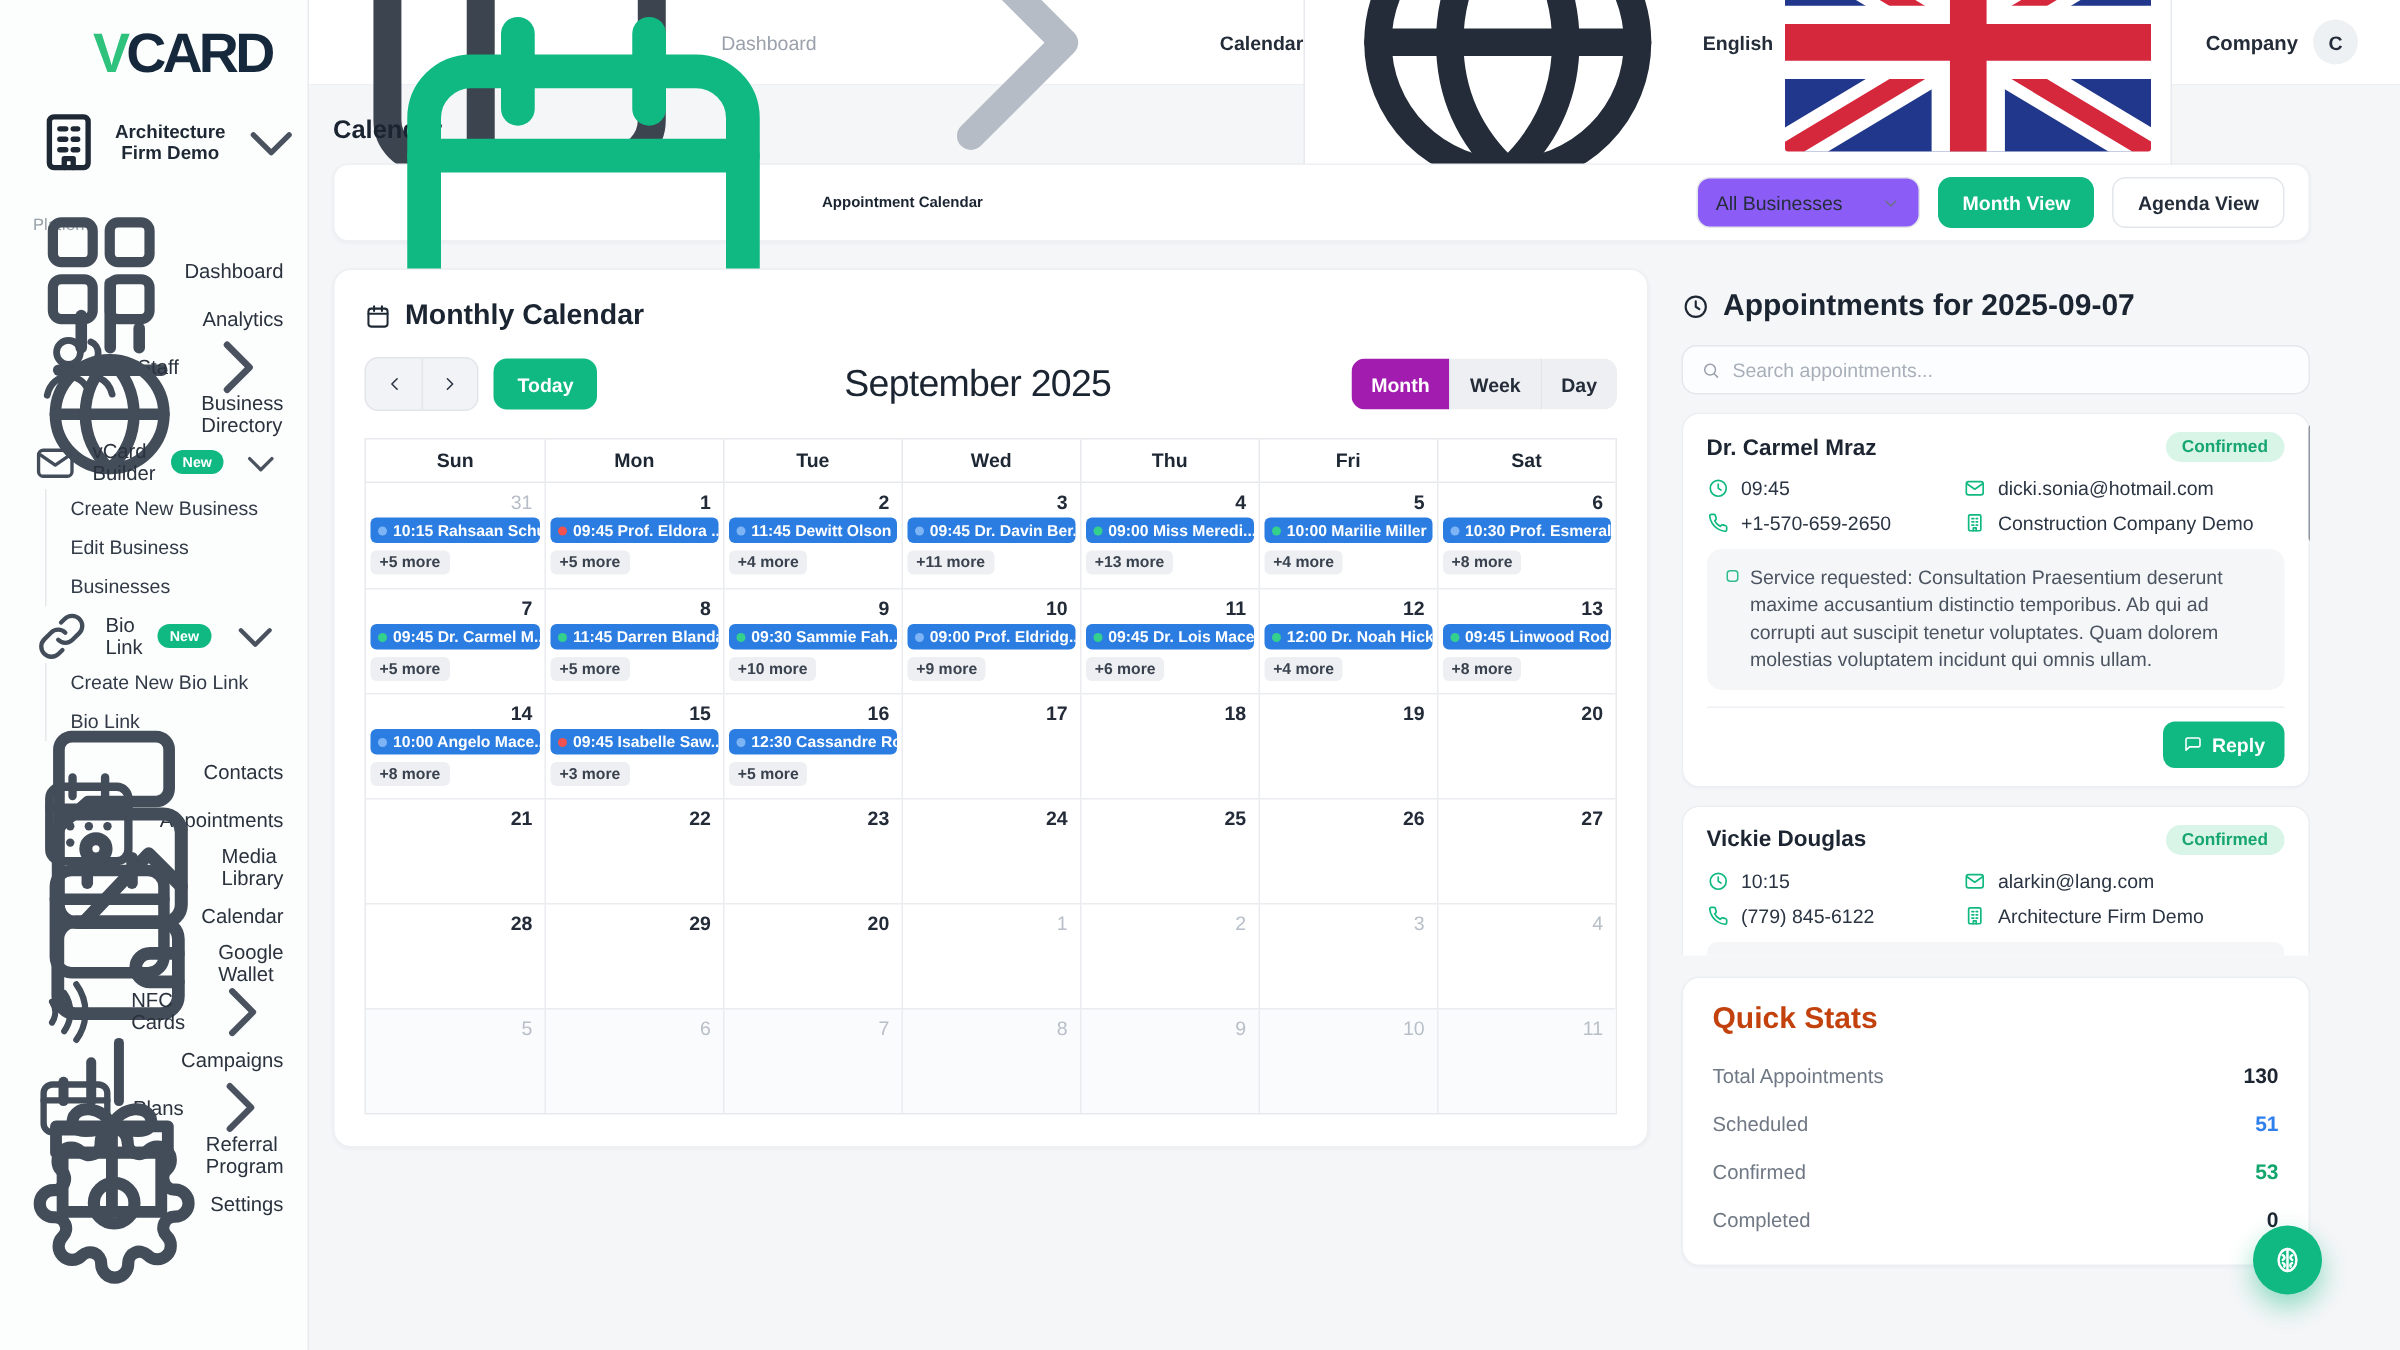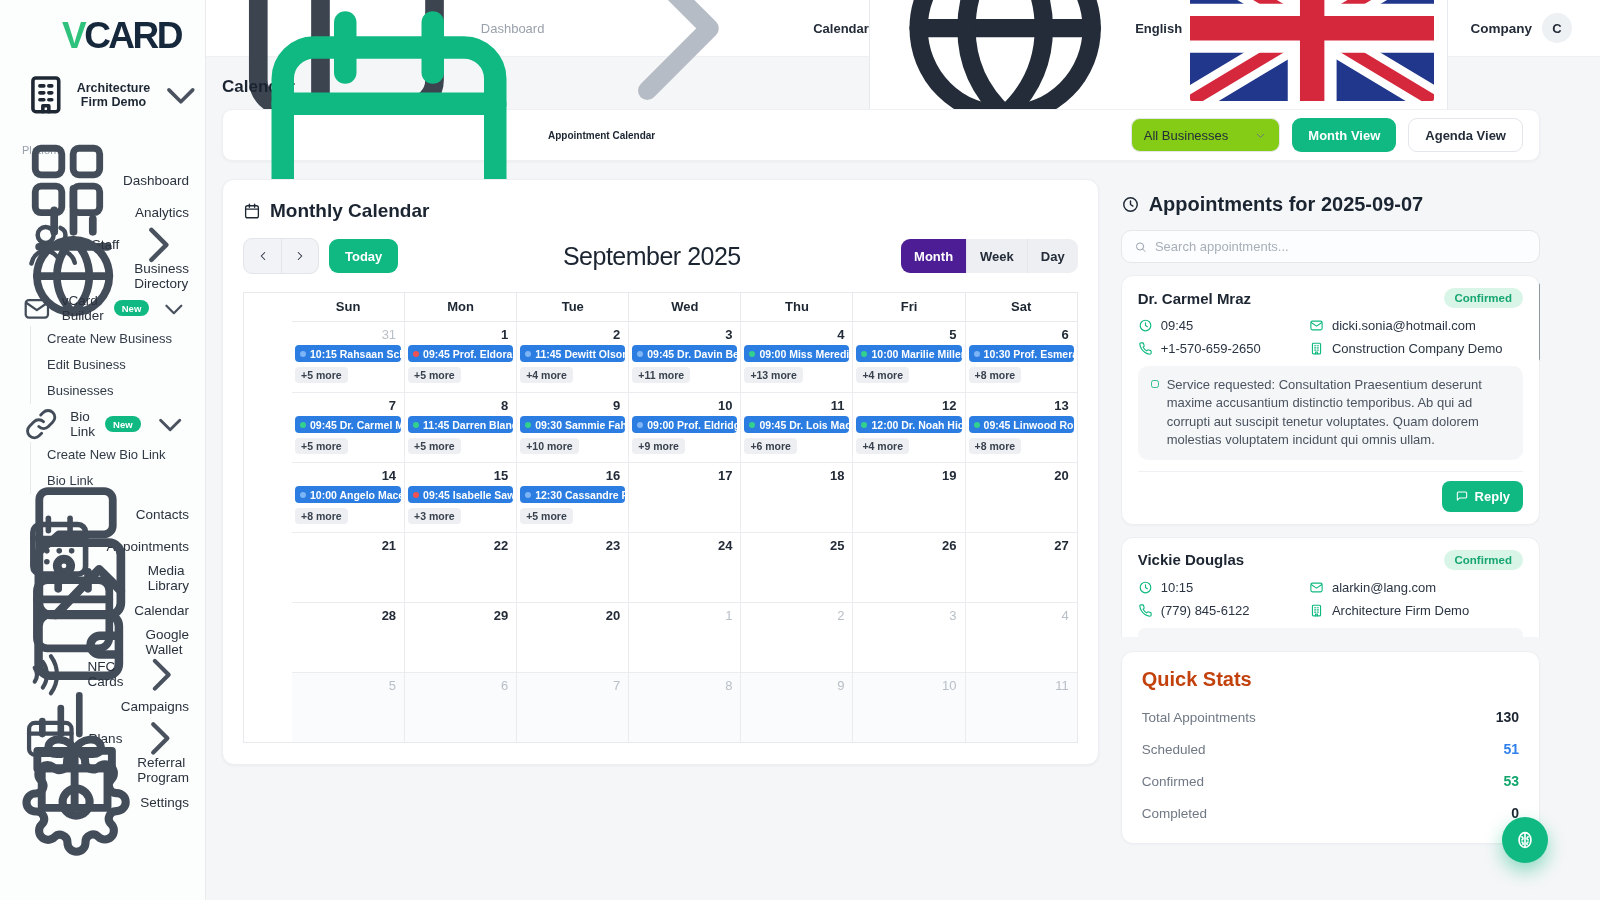--- a/index.html
+++ b/index.html
@@ -40,21 +40,21 @@
   .avatar { width:30px; height:30px; border-radius:50%; background:#eef1f4; display:flex; align-items:center; justify-content:center; font-size:13px; font-weight:600; color:#232c38; cursor:pointer; }
 
   
   .content { position:absolute; left:206px; top:57px; right:0; bottom:0; padding:0 60px 0 16px; }
   .page-title { font-size:17px; font-weight:800; color:#1b2431; margin:20px 0 12px; }
 
   .toolbar-card { height:52px; background:#fff; border:1px solid #eef0f3; border-radius:10px; box-shadow:0 1px 3px rgba(20,30,50,.05); display:flex; align-items:center; padding:0 16px; }
   .toolbar-card .cicon svg { width:18px; height:18px; color:#10b981; display:block; }
   .toolbar-title { font-size:10px; font-weight:800; color:#1b2431; margin-left:9px; }
   .toolbar-right { margin-left:auto; display:flex; align-items:center; gap:12px; }
-  .select { display:flex; align-items:center; gap:26px; height:34px; border:1px solid #e3e6ea; border-radius:9px; background:#84cc16; padding:0 12px; font-size:13px; color:#242d39; cursor:pointer; }
+  .select { display:flex; align-items:center; gap:26px; height:34px; border:1px solid #e3e6ea; border-radius:9px; background:#8b5cf6; padding:0 12px; font-size:13px; color:#242d39; cursor:pointer; }
   .select svg { width:13px; height:13px; color:#6b7480; }
   .btn { height:34px; border:none; border-radius:9px; padding:0 16px; font-family:inherit; font-size:13px; font-weight:700; cursor:pointer; display:flex; align-items:center; gap:6px; }
   .btn-green { background:#10b981; color:#fff; }
   .btn-ghost { background:#fff; color:#242d39; border:1px solid #e3e6ea; font-weight:600; }
 
   .cols { display:flex; align-items:flex-start; margin-top:18px; }
 
   
   .cal-card { width:878px; height:586px; background:#fff; border:1px solid #edeff2; border-radius:12px; box-shadow:0 1px 3px rgba(20,30,50,.05); padding:20px; }
   .cal-head { display:flex; align-items:center; gap:9px; }
@@ -63,23 +63,23 @@
   .cal-toolbar { position:relative; display:flex; align-items:center; margin-top:16px; height:36px; }
   .nav-btns { display:flex; border:1px solid #e2e5e9; border-radius:9px; overflow:hidden; background:#f1f3f6; }
   .nav-btns button { width:37px; height:34px; background:transparent; border:none; display:flex; align-items:center; justify-content:center; cursor:pointer; }
   .nav-btns button + button { border-left:1px solid #e2e5e9; }
   .nav-btns svg { width:14px; height:14px; color:#2a3340; }
   .today-btn { margin-left:10px; }
   .month-title { position:absolute; left:0; right:17px; text-align:center; font-size:25px; font-weight:500; letter-spacing:-0.5px; color:#1b2431; pointer-events:none; }
   .seg { margin-left:auto; display:flex; border-radius:9px; overflow:hidden; }
   .seg button { height:34px; padding:0 13px; border:none; font-family:inherit; font-size:13px; font-weight:600; background:#edeff2; color:#232c38; cursor:pointer; }
   .seg button + button { border-left:1px solid #e2e5e9; }
-  .seg button.active { background:#4c1d95; color:#fff; }
-
-  .grid { margin-top:18px; border:1px solid #e7e9ec;padding-left:48px; }
+  .seg button.active { background:#a21caf; color:#fff; }
+
+  .grid { margin-top:18px; border:1px solid #e7e9ec; }
   .grid-head { display:grid; grid-template-columns:repeat(7,1fr); border-bottom:1px solid #e7e9ec; }
   .grid-head > div { height:28px; line-height:28px; text-align:center; font-size:13px; font-weight:700; color:#1d2633; }
   .grid-head > div + div { border-left:1px solid #e7e9ec; }
   .week { display:grid; grid-template-columns:repeat(7,1fr); height:70px; }
   .week + .week { border-top:1px solid #eaecef; }
   .week.shaded { background:#fafbfc; }
   .cell { overflow:hidden; padding:0 0 0 0; cursor:pointer; }
   .cell + .cell { border-left:1px solid #eaecef; }
   .num { text-align:right; font-size:13px; font-weight:600; color:#222b37; padding:5px 8px 3px 0; }
   .num.muted { color:#b8bfc8; font-weight:500; }

